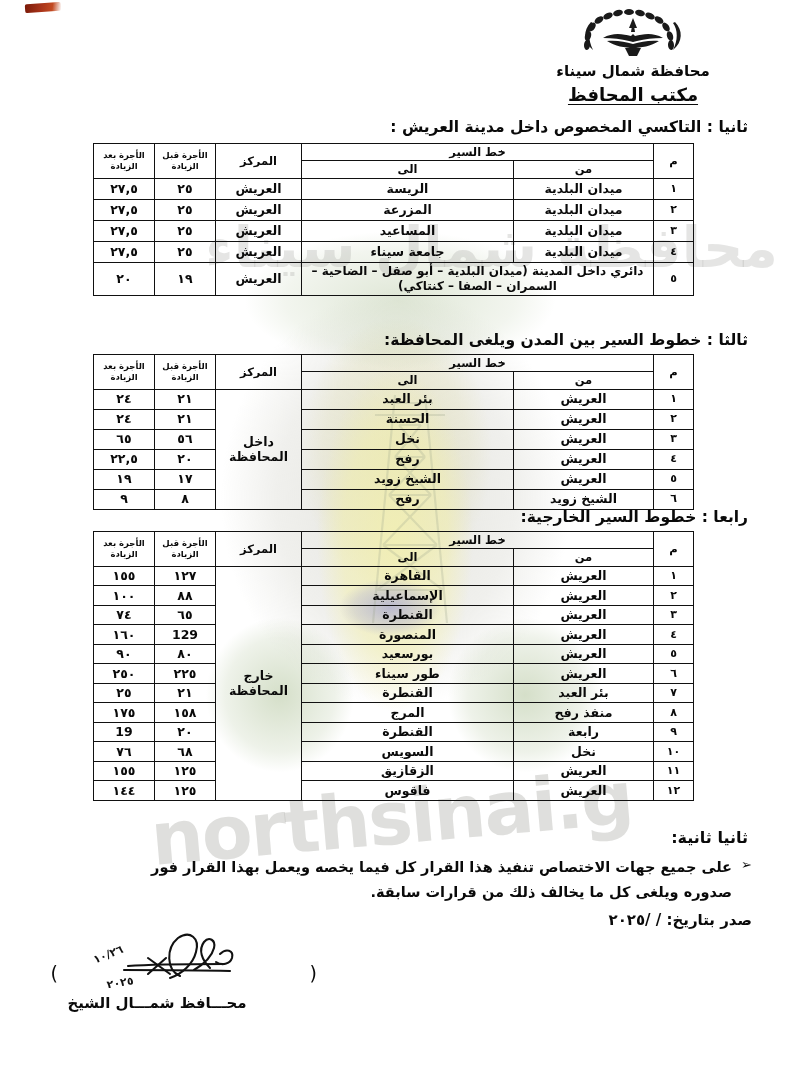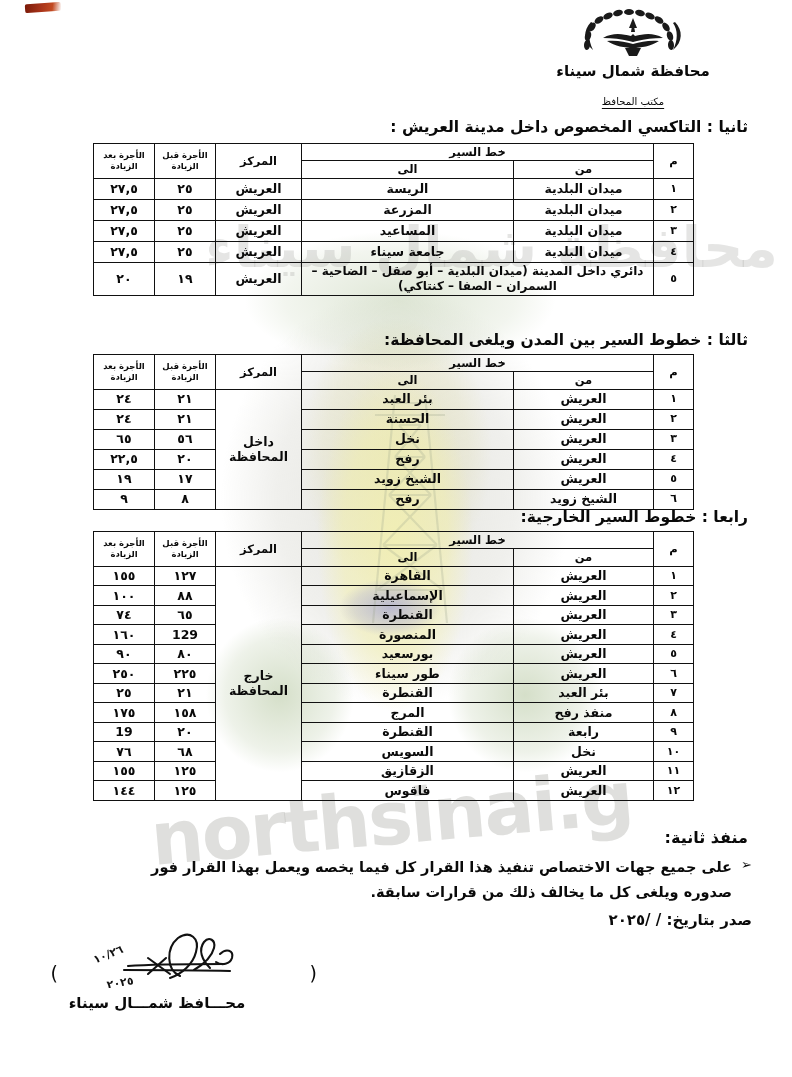--- a/index.html
+++ b/index.html
@@ -142,25 +142,25 @@
     margin-bottom: 2px;
   }
   .org-name {
     font-size: 15px;
     font-weight: 700;
     letter-spacing: 0px;
     line-height: 1.25;
     white-space: nowrap;
   }
   .office-name {
-    font-size: 10px;
-    font-weight: 400;
+    font-size: 18px;
+    font-weight: 700;
     text-decoration: underline;
     text-underline-offset: 3px;
-    margin-top: 15px;
+    margin-top: 3px;
     white-space: nowrap;
   }
 
   
   .section-heading {
     position: absolute;
     right: 44px;
     font-size: 15.5px;
     font-weight: 700;
     white-space: nowrap;
@@ -582,21 +582,21 @@
         <tr style="height: 19.5px;">
           <td class="cell-idx">١٢</td>
           <td class="cell-ar">العريش</td>
           <td class="cell-ar">فاقوس</td>
           <td class="cell-num">١٢٥</td>
           <td class="cell-num">١٤٤</td>
         </tr>
       </tbody>
   </table>
 
-  <div class="article-title" style="top:828px;">منفذ ثانية:</div>
+  <div class="article-title" style="top:828px;">ثانيا ثانية:</div>
   <div class="bullet-mark" style="top:857px;">➢</div>
   <div class="article-body" style="top:855px;">على جميع جهات الاختصاص تنفيذ هذا القرار كل فيما يخصه ويعمل بهذا القرار فور صدوره ويلغى كل ما يخالف ذلك من قرارات سابقة.</div>
   <div class="issued-line" style="top:911px;">صدر بتاريخ:      /      /٢٠٢٥</div>
 
   <svg class="signature-ink" viewBox="0 0 210 58">
     <g fill="none" stroke="#111" stroke-width="2.1" stroke-linecap="round">
       <path d="M118 46 C104 40 104 18 116 8 C128 0 138 8 134 22 C131 34 120 44 108 48"></path>
       <path d="M148 38 C140 30 136 20 142 12 C147 6 154 10 152 18 C150 26 142 34 132 40"></path>
       <path d="M158 24 C164 18 172 20 170 28 C168 34 160 36 154 32"></path>
       <path d="M66 36 C92 34 128 34 162 34"></path>
@@ -605,16 +605,16 @@
       <path d="M104 28 L86 44"></path>
     </g>
     <g font-family="DejaVu Sans, sans-serif" font-size="11" font-weight="700" fill="#111">
       <text x="62" y="22" transform="rotate(-22 62 22)">١٠/٢٦</text>
       <text x="72" y="54" transform="rotate(-10 72 54)">٢٠٢٥</text>
     </g>
   </svg>
   <div class="paren-right">(</div>
   <div class="paren-left">)</div>
   <div class="sig-block">
-    <div class="sig-title">محـــافظ شمـــال سيناء</div>
+    <div class="sig-title">محـــافظ شمـــال الشيخ</div>
   </div>
 
 </div>
 
 </body></html>

